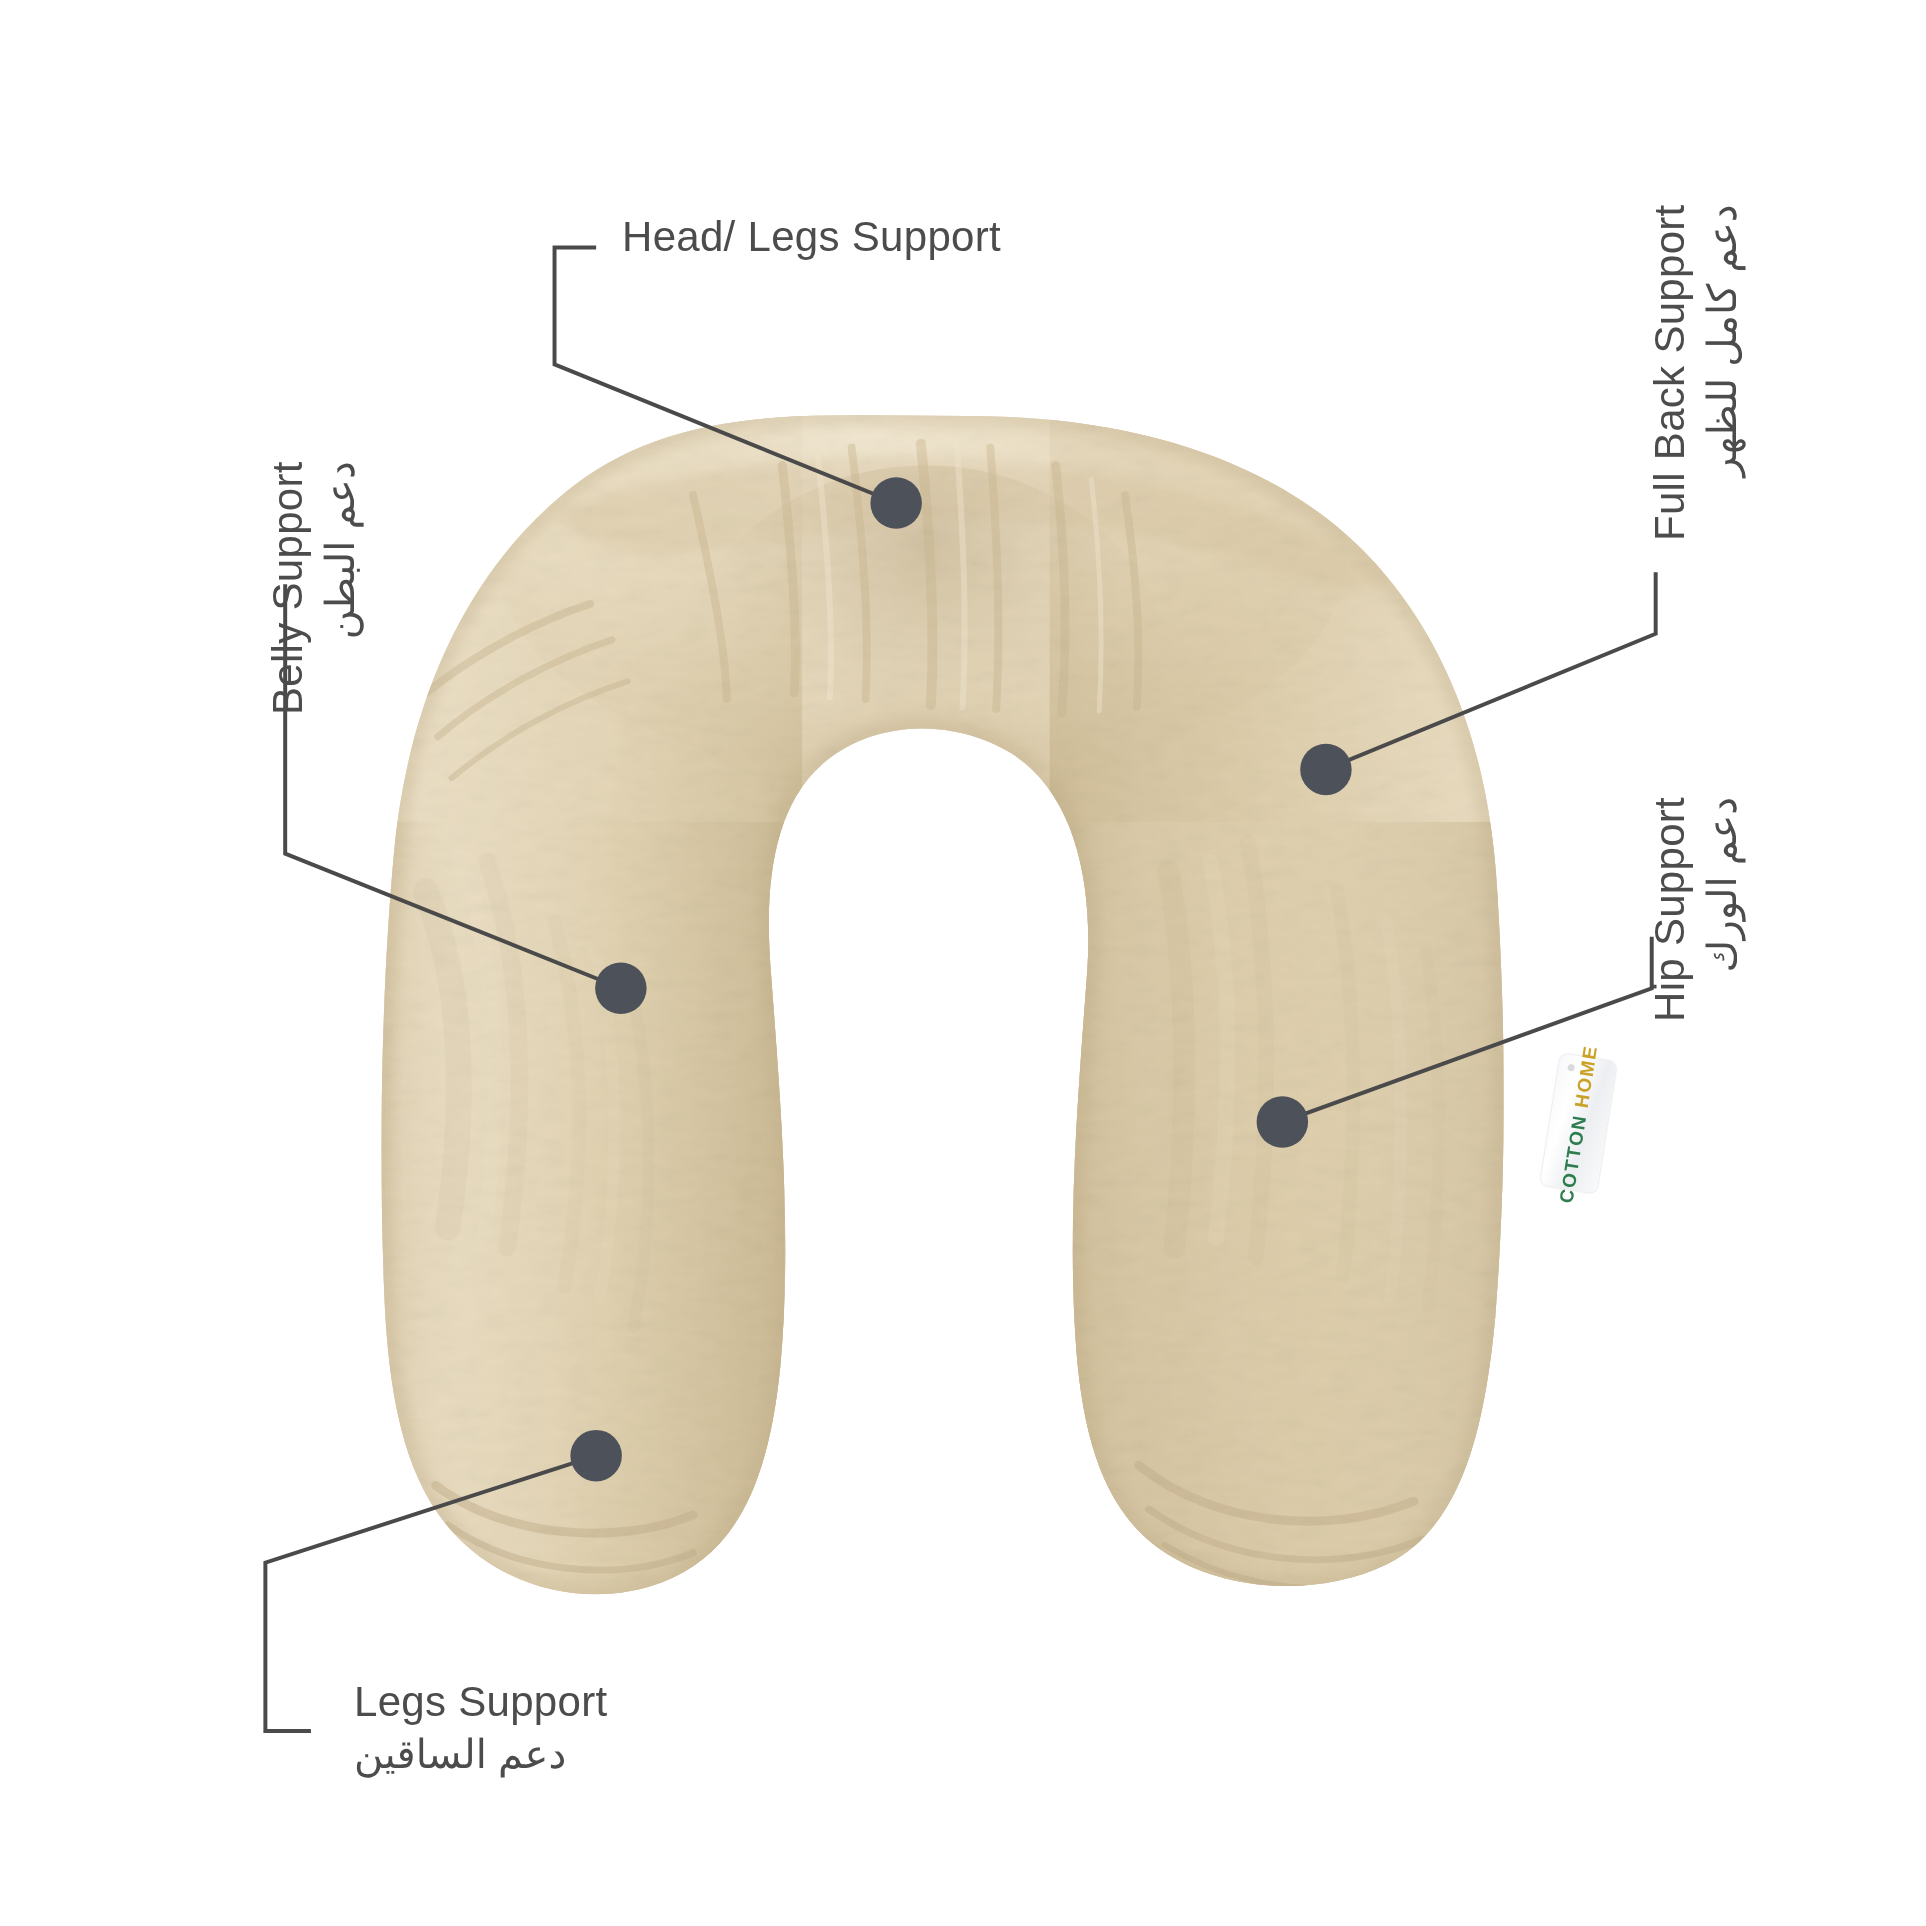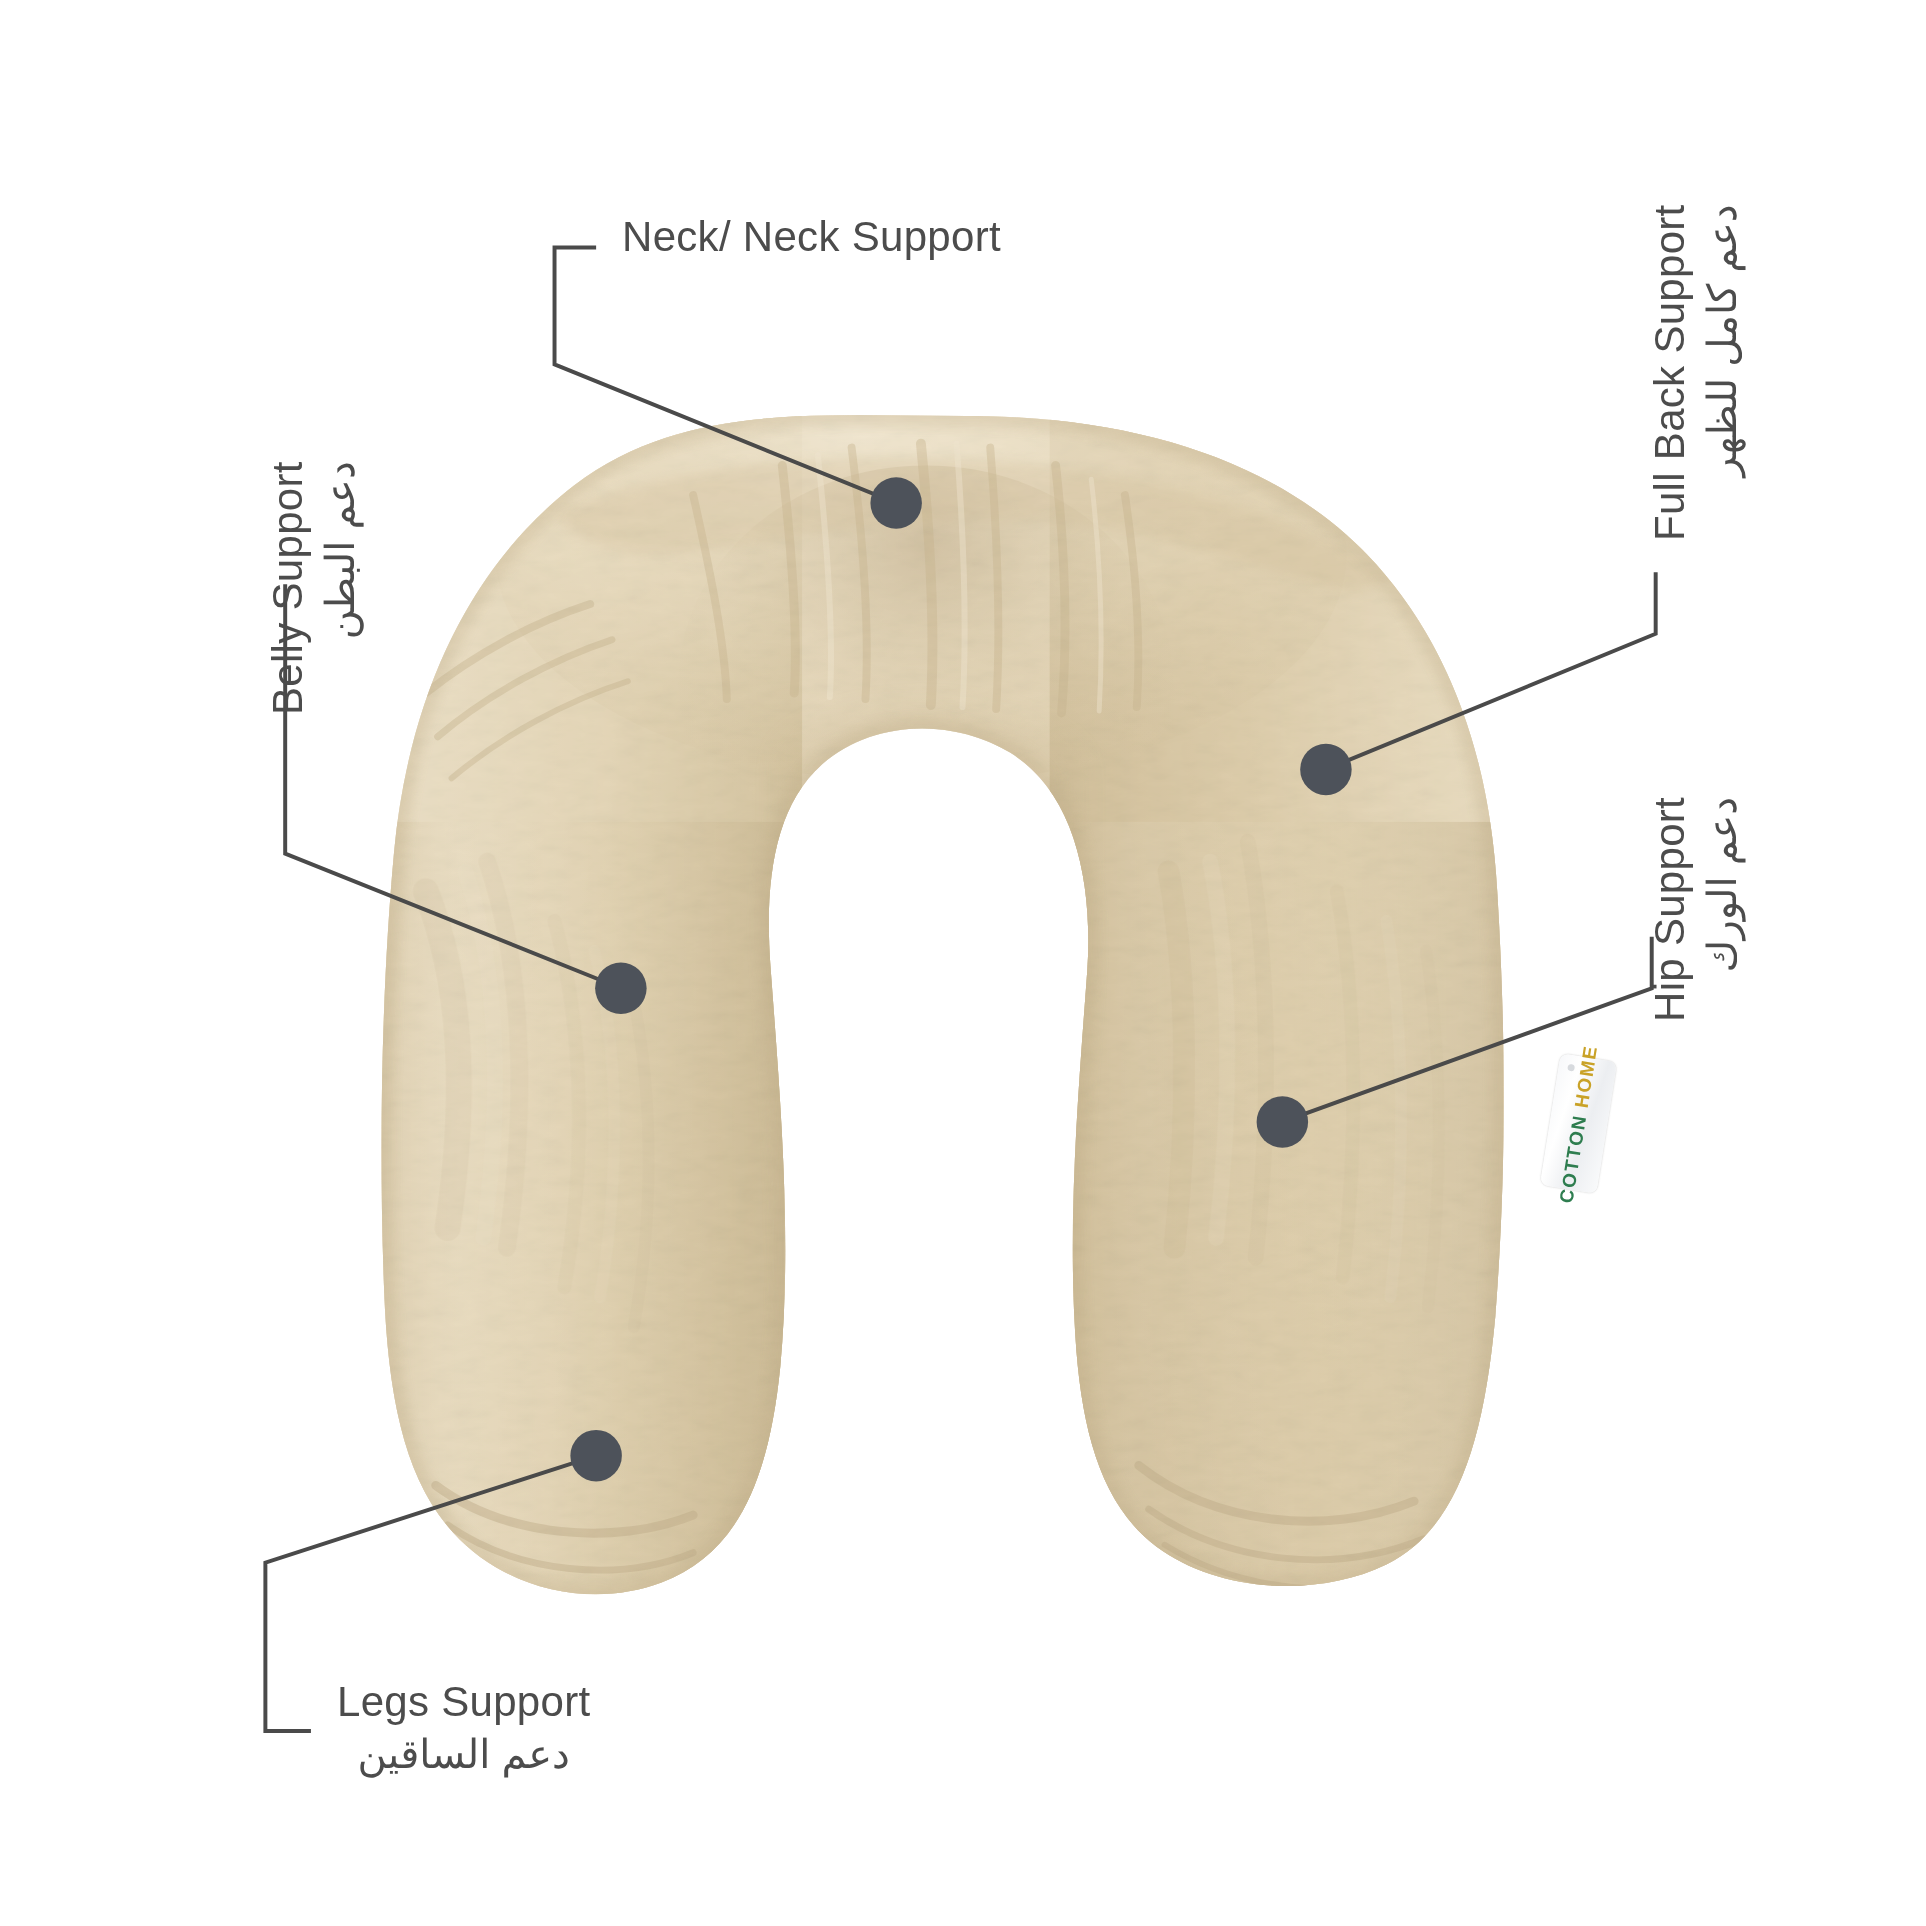--- a/index.html
+++ b/index.html
@@ -41,23 +41,23 @@
     unicode-bidi: embed;
   }
   
   #lbl-head {
     left: 622px;
     top: 210px;
     text-align: left;
   }
   
   #lbl-legs {
-    left: 337px;
+    left: 354px;
     top: 1675px;
-    text-align: center;
+    text-align: left;
   }
   
   .rot {
     transform-origin: 0 0;
     transform: rotate(-90deg);
   }
   #lbl-belly {
     left: 261px;
     top: 715px;
   }
@@ -324,21 +324,21 @@
       <circle cx="1295" cy="1133" r="26"></circle>
     </g>
   </svg>
 
   <div id="brand-tag">
     <span class="tag-hole"></span>
     <span class="tag-text"><span class="tag-cotton">COTTON</span><span> </span><span class="tag-home">HOME</span></span>
   </div>
 
   <div class="label-block" id="lbl-head">
-    <div class="label-en">Neck/ Neck Support</div>
+    <div class="label-en">Head/ Legs Support</div>
   </div>
 
   <div class="label-block" id="lbl-legs">
     <div class="label-en">Legs Support</div>
     <div class="label-ar">دعم الساقين</div>
   </div>
 
   <div class="label-block rot" id="lbl-belly">
     <div class="rot-inner">
       <div class="label-en">Belly Support</div>

